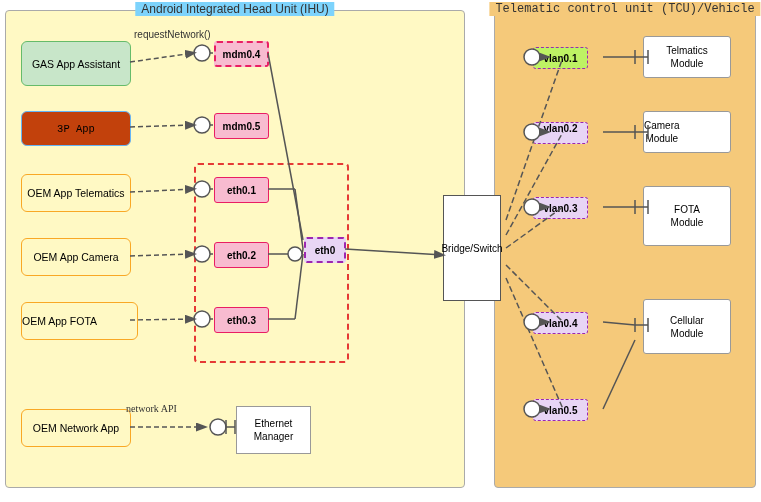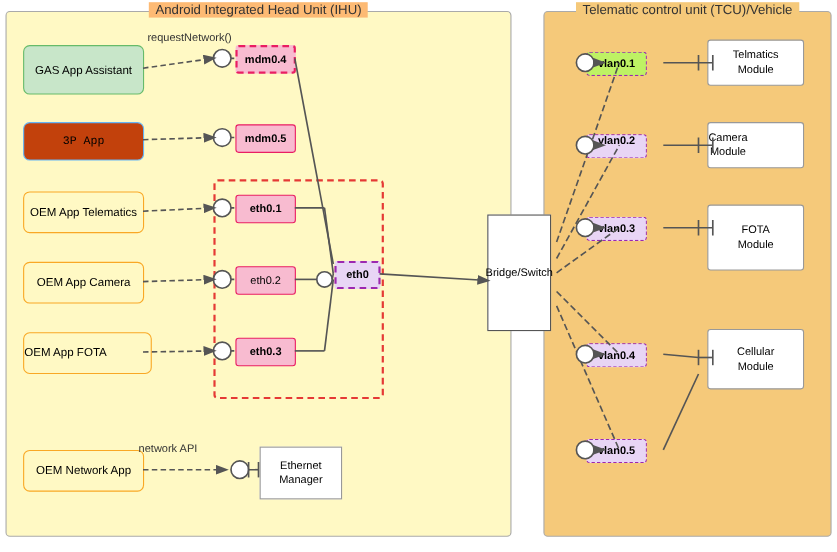--- a/index.html
+++ b/index.html
@@ -10,21 +10,21 @@
       width: 761px;
       height: 502px;
       overflow: hidden;
       position: relative;
     }
   </style>
 </head>
 <body>
 
 <div style="position:absolute;left:5px;top:10px;width:460px;height:478px;background:#fff9c4;border:1.5px solid #aaa;border-radius:4px;">
-  <div style="position:absolute;top:-9px;left:50%;transform:translateX(-50%);background:#fdba74;padding:0 6px;font-size:12px;color:#333;white-space:nowrap;font-family:Arial,sans-serif;">Android Integrated Head Unit (IHU)</div>
+  <div style="position:absolute;top:-9px;left:50%;transform:translateX(-50%);background:#7dd3fc;padding:0 6px;font-size:12px;color:#333;white-space:nowrap;font-family:Arial,sans-serif;">Android Integrated Head Unit (IHU)</div>
 
   <div style="position:absolute;left:15px;top:30px;width:110px;height:45px;background:#c8e6c9;border:1.5px solid #66bb6a;border-radius:6px;display:flex;align-items:center;justify-content:center;text-align:center;font-size:10.5px;font-family:Arial,sans-serif;">
     <span>GAS App Assistant</span>
   </div>
   <div style="position:absolute;left:15px;top:100px;width:110px;height:35px;background:#c2410c;border:1.5px solid #64b5f6;border-radius:6px;display:flex;align-items:center;justify-content:center;text-align:center;font-size:10.5px;font-family:Liberation Mono, monospace;">
     <span>3P App</span>
   </div>
   <div style="position:absolute;left:15px;top:163px;width:110px;height:38px;background:#fff9c4;border:1.5px solid #f9a825;border-radius:6px;display:flex;align-items:center;justify-content:center;text-align:center;font-size:10.5px;font-family:Arial,sans-serif;">
     <span>OEM App Telematics</span>
   </div>
@@ -32,56 +32,56 @@
     <span>OEM App Camera</span>
   </div>
   <div style="position:absolute;left:15px;top:291px;width:117px;height:38px;background:#fff9c4;border:1.5px solid #f9a825;border-radius:6px;display:flex;align-items:center;justify-content:flex-start;text-align:center;font-size:10.5px;font-family:Arial,sans-serif;">
     <span>OEM App FOTA</span>
   </div>
   <div style="position:absolute;left:15px;top:398px;width:110px;height:38px;background:#fff9c4;border:1.5px solid #f9a825;border-radius:6px;display:flex;align-items:center;justify-content:center;text-align:center;font-size:10.5px;font-family:Arial,sans-serif;">
     <span>OEM Network App</span>
   </div>
 
   <div style="position:absolute;left:128px;top:18px;font-size:10px;font-family:Arial,sans-serif;color:#333;">requestNetwork()</div>
-  <div style="position:absolute;left:120px;top:392px;font-size:10px;font-family:Liberation Sans, sans-serif;color:#333;">network API</div>
+  <div style="position:absolute;left:120px;top:392px;font-size:10px;font-family:Liberation Serif, serif;color:#333;">network API</div>
 
   <div style="position:absolute;left:208px;top:30px;width:55px;height:26px;background:#f8bbd0;border:2px dashed #e91e63;border-radius:3px;display:flex;align-items:center;justify-content:center;font-size:10px;font-family:Arial,sans-serif;font-weight:600;">
     <span>mdm0.4</span>
   </div>
 
   <div style="position:absolute;left:208px;top:102px;width:55px;height:26px;background:#f8bbd0;border:1.5px solid #e91e63;border-radius:3px;display:flex;align-items:center;justify-content:center;font-size:10px;font-family:Arial,sans-serif;font-weight:600;">
     <span>mdm0.5</span>
   </div>
 
   <div style="position:absolute;left:188px;top:152px;width:155px;height:200px;border:2px dashed #e53935;border-radius:4px;background:transparent;"></div>
 
   <div style="position:absolute;left:208px;top:166px;width:55px;height:26px;background:#f8bbd0;border:1.5px solid #e91e63;border-radius:3px;display:flex;align-items:center;justify-content:center;font-size:10px;font-family:Arial,sans-serif;font-weight:600;">
     <span>eth0.1</span>
   </div>
 
-  <div style="position:absolute;left:208px;top:231px;width:55px;height:26px;background:#f8bbd0;border:1.5px solid #e91e63;border-radius:3px;display:flex;align-items:center;justify-content:center;font-size:10px;font-family:Arial,sans-serif;font-weight:400;">
+  <div style="position:absolute;left:208px;top:231px;width:55px;height:26px;background:#f8bbd0;border:1.5px solid #e91e63;border-radius:3px;display:flex;align-items:center;justify-content:center;font-size:10px;font-family:Arial,sans-serif;font-weight:700;">
     <span>eth0.2</span>
   </div>
 
   <div style="position:absolute;left:208px;top:296px;width:55px;height:26px;background:#f8bbd0;border:1.5px solid #e91e63;border-radius:3px;display:flex;align-items:center;justify-content:center;font-size:10px;font-family:Arial,sans-serif;font-weight:600;">
     <span>eth0.3</span>
   </div>
 
   <div style="position:absolute;left:298px;top:226px;width:42px;height:26px;background:#e8d5f5;border:2px dashed #9c27b0;border-radius:3px;display:flex;align-items:center;justify-content:center;font-size:10px;font-family:Arial,sans-serif;font-weight:600;">
     <span>eth0</span>
   </div>
 
   <div style="position:absolute;left:230px;top:395px;width:75px;height:48px;background:#fff;border:1.5px solid #999;display:flex;align-items:center;justify-content:center;text-align:center;font-size:10px;font-family:Arial,sans-serif;line-height:1.3;">
     <span>Ethernet<br>Manager</span>
   </div>
 
 </div>
 
 <div style="position:absolute;left:494px;top:10px;width:262px;height:478px;background:#f5c97a;border:1.5px solid #aaa;border-radius:4px;">
-  <div style="position:absolute;top:-9px;left:50%;transform:translateX(-50%);background:#f5c97a;padding:0 6px;font-size:12px;color:#333;white-space:nowrap;font-family:Liberation Sans, sans-serif;">Telematic control unit (TCU)/Vehicle</div>
+  <div style="position:absolute;top:-9px;left:50%;transform:translateX(-50%);background:#f5c97a;padding:0 6px;font-size:12px;color:#333;white-space:nowrap;font-family:Liberation Mono, monospace;">Telematic control unit (TCU)/Vehicle</div>
 
   <div style="position:absolute;left:38px;top:36px;width:55px;height:22px;background:#bef264;border:1.5px dashed #9c27b0;border-radius:3px;display:flex;align-items:center;justify-content:center;font-size:10px;font-family:Arial,sans-serif;font-weight:600;">
     <span>vlan0.1</span>
   </div>
 
   <div style="position:absolute;left:38px;top:111px;width:55px;height:22px;background:#e8d5f5;border:1.5px dashed #9c27b0;border-radius:3px;display:flex;align-items:flex-start;justify-content:center;font-size:10px;font-family:Arial,sans-serif;font-weight:600;">
     <span>vlan0.2</span>
   </div>
 
   <div style="position:absolute;left:38px;top:186px;width:55px;height:22px;background:#e8d5f5;border:1.5px dashed #9c27b0;border-radius:3px;display:flex;align-items:center;justify-content:center;font-size:10px;font-family:Arial,sans-serif;font-weight:600;">

